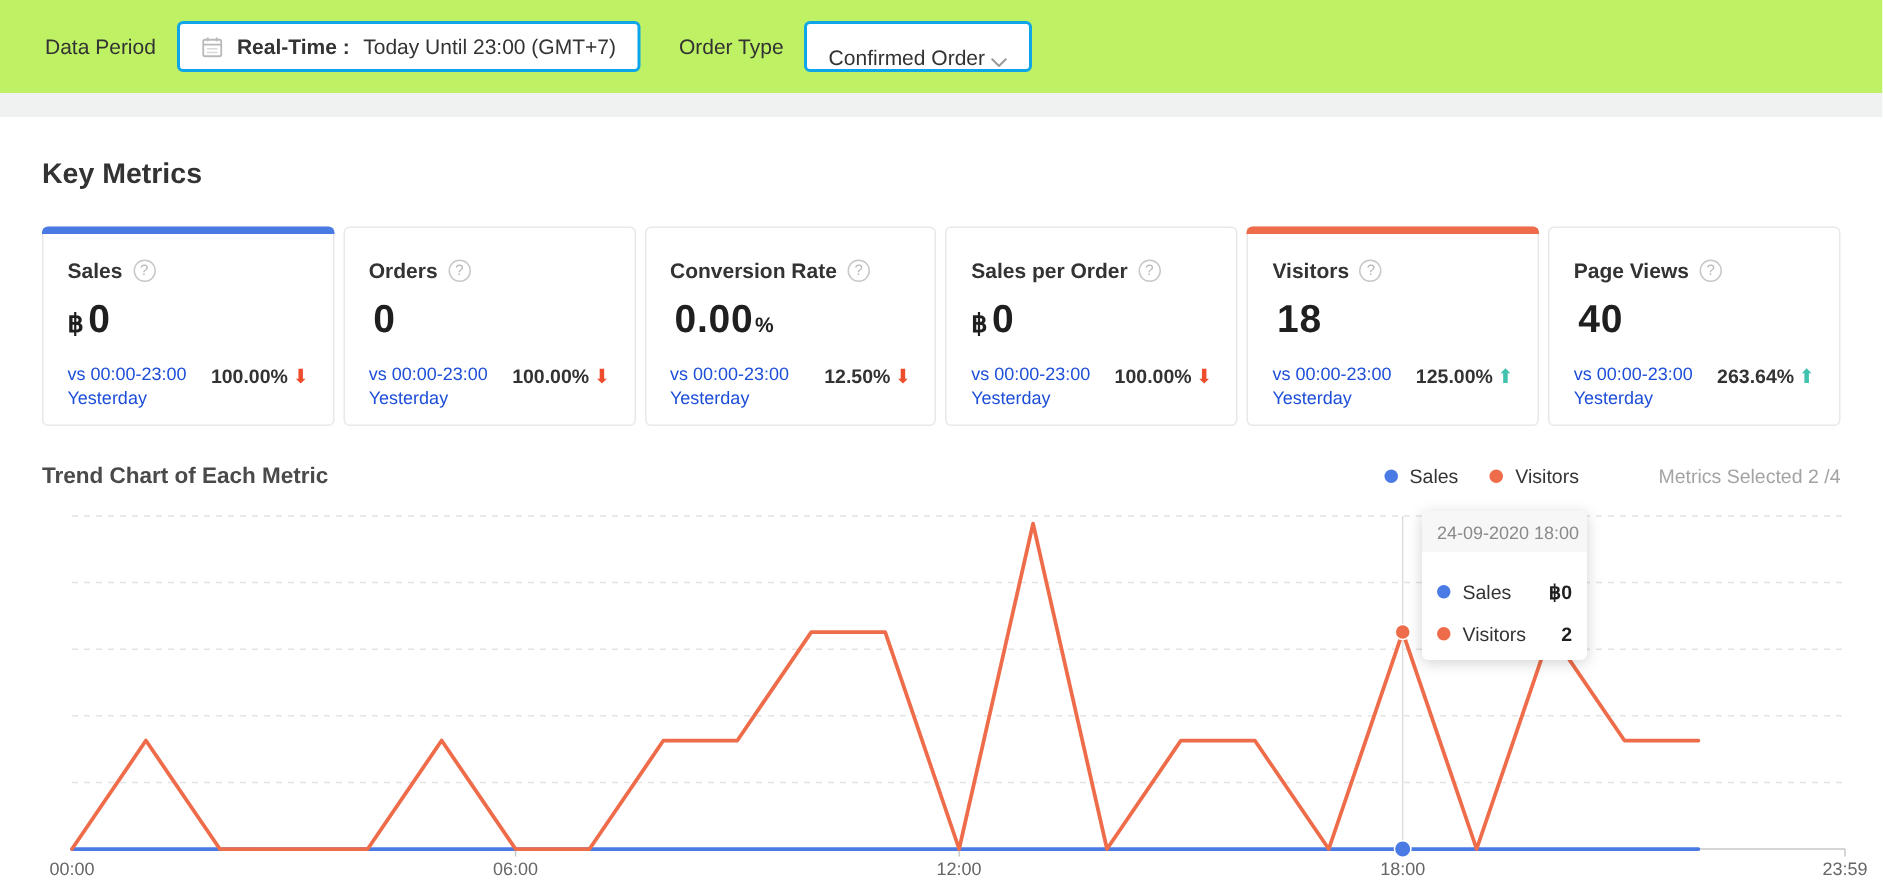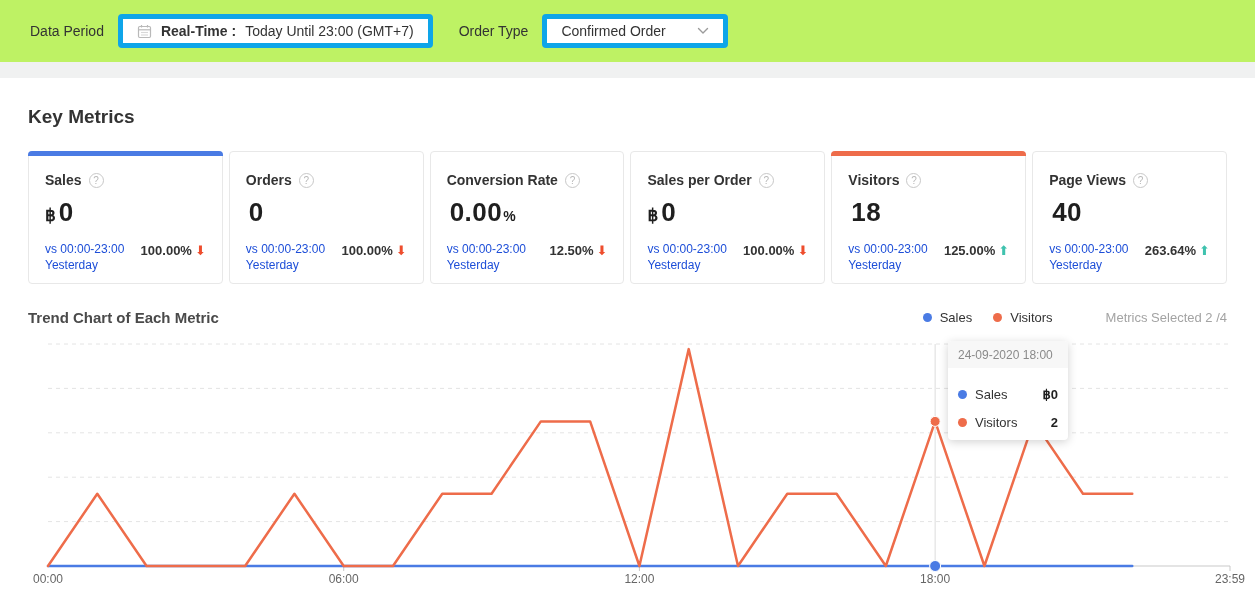--- a/index.html
+++ b/index.html
@@ -2,26 +2,26 @@
 <html><head>
 <meta charset="utf-8">
 <style>
   * { box-sizing: border-box; margin: 0; padding: 0; }
   html,body { width:1255px; height:592px; overflow:hidden; }
   body { font-family: "Liberation Sans", sans-serif; background:#fff; color:#333; }
 
   
   .topbar { height:62px; background:#bef264; display:flex; align-items:center; padding:0 30px; }
   .topbar-label { font-size:14px; color:#333; }
-  .pill { height:34px; border:5px solid #0ea5e9; border-radius:4px; background:#fff;
+  .pill { height:34px; border:2px solid #0ea5e9; border-radius:4px; background:#fff;
           display:flex; align-items:center; padding:0 14px; font-size:14px; color:#333; cursor:pointer; }
   .period-box { margin-left:14px; gap:9px; }
   .period-prefix { font-weight:bold; }
   .order-label { margin-left:26px; }
-  .order-select { margin-left:14px; width:186px; justify-content:space-between; }
+  .order-select { margin-left:14px; width:152px; justify-content:space-between;align-items:flex-end; }
   .export-btn { margin-left:auto; gap:9px; font-weight:bold; }
   .icon-svg { display:block; }
 
   .gray-strip { height:16px; background:#f0f1f1; }
 
   
   .main { background:#fff; padding:0 28px; }
   .section-title { font-size:19px; font-weight:bold; color:#333; padding-top:28px; }
 
   
@@ -51,21 +51,21 @@
   .legend-item { display:flex; align-items:center; gap:8px; font-size:13px; color:#333; cursor:pointer; }
   .legend-dot { width:9px; height:9px; border-radius:50%; }
   .metrics-selected { font-size:13px; color:#a3a3a3; margin-left:32px; }
 
   
   .chart-wrap { position:relative; width:1255px; height:260px; margin:7px -28px 0 -28px; }
   .chart-wrap svg { display:block; }
   svg text.xlabel { font-family:"Liberation Sans",sans-serif; font-size:12px; fill:#666; }
 
   
-  .tooltip { position:absolute; left:948px; top:8px; width:120px; background:#fff; border-radius:4px;
+  .tooltip { position:absolute; left:948px; top:8px; width:110px; background:#fff; border-radius:4px;
              box-shadow:0 2px 10px rgba(0,0,0,0.18); overflow:hidden; pointer-events:none; z-index:5; }
   .tooltip-header { background:#f7f7f7; color:#8a8a8a; font-size:12px; padding:7px 10px 6px 10px; white-space:nowrap; }
   .tooltip-body { padding:6px 10px 10px 10px; }
   .tt-row { display:flex; align-items:center; gap:8px; margin-top:13px; }
   .tt-dot { width:9px; height:9px; border-radius:50%; flex:0 0 auto; }
   .tt-label { font-size:13px; color:#333; }
   .tt-value { margin-left:auto; font-size:13px; font-weight:bold; color:#1f1f1f; }
 </style>
 </head>
 <body>

